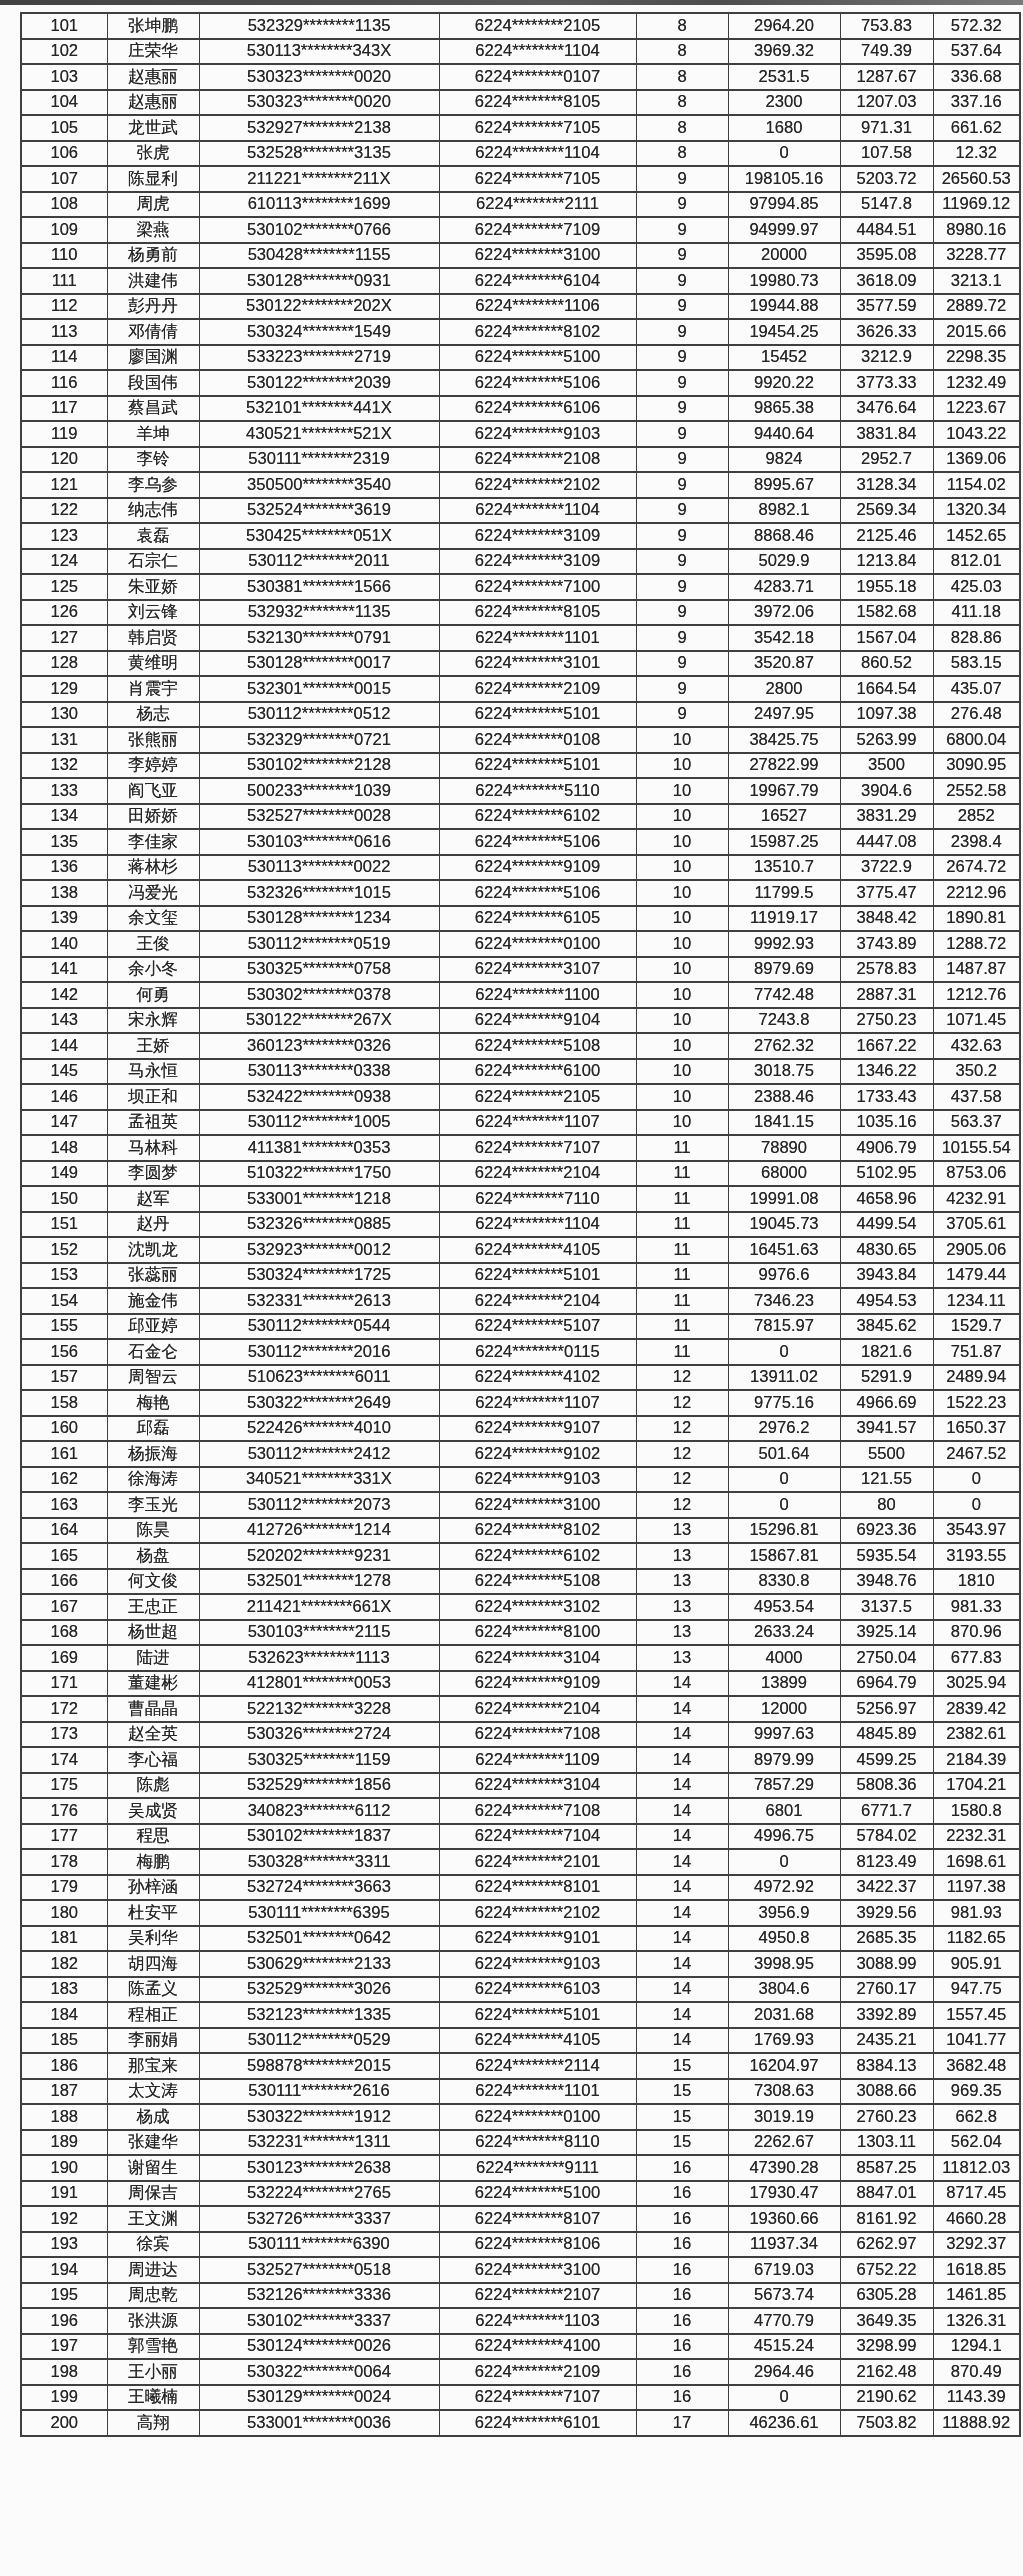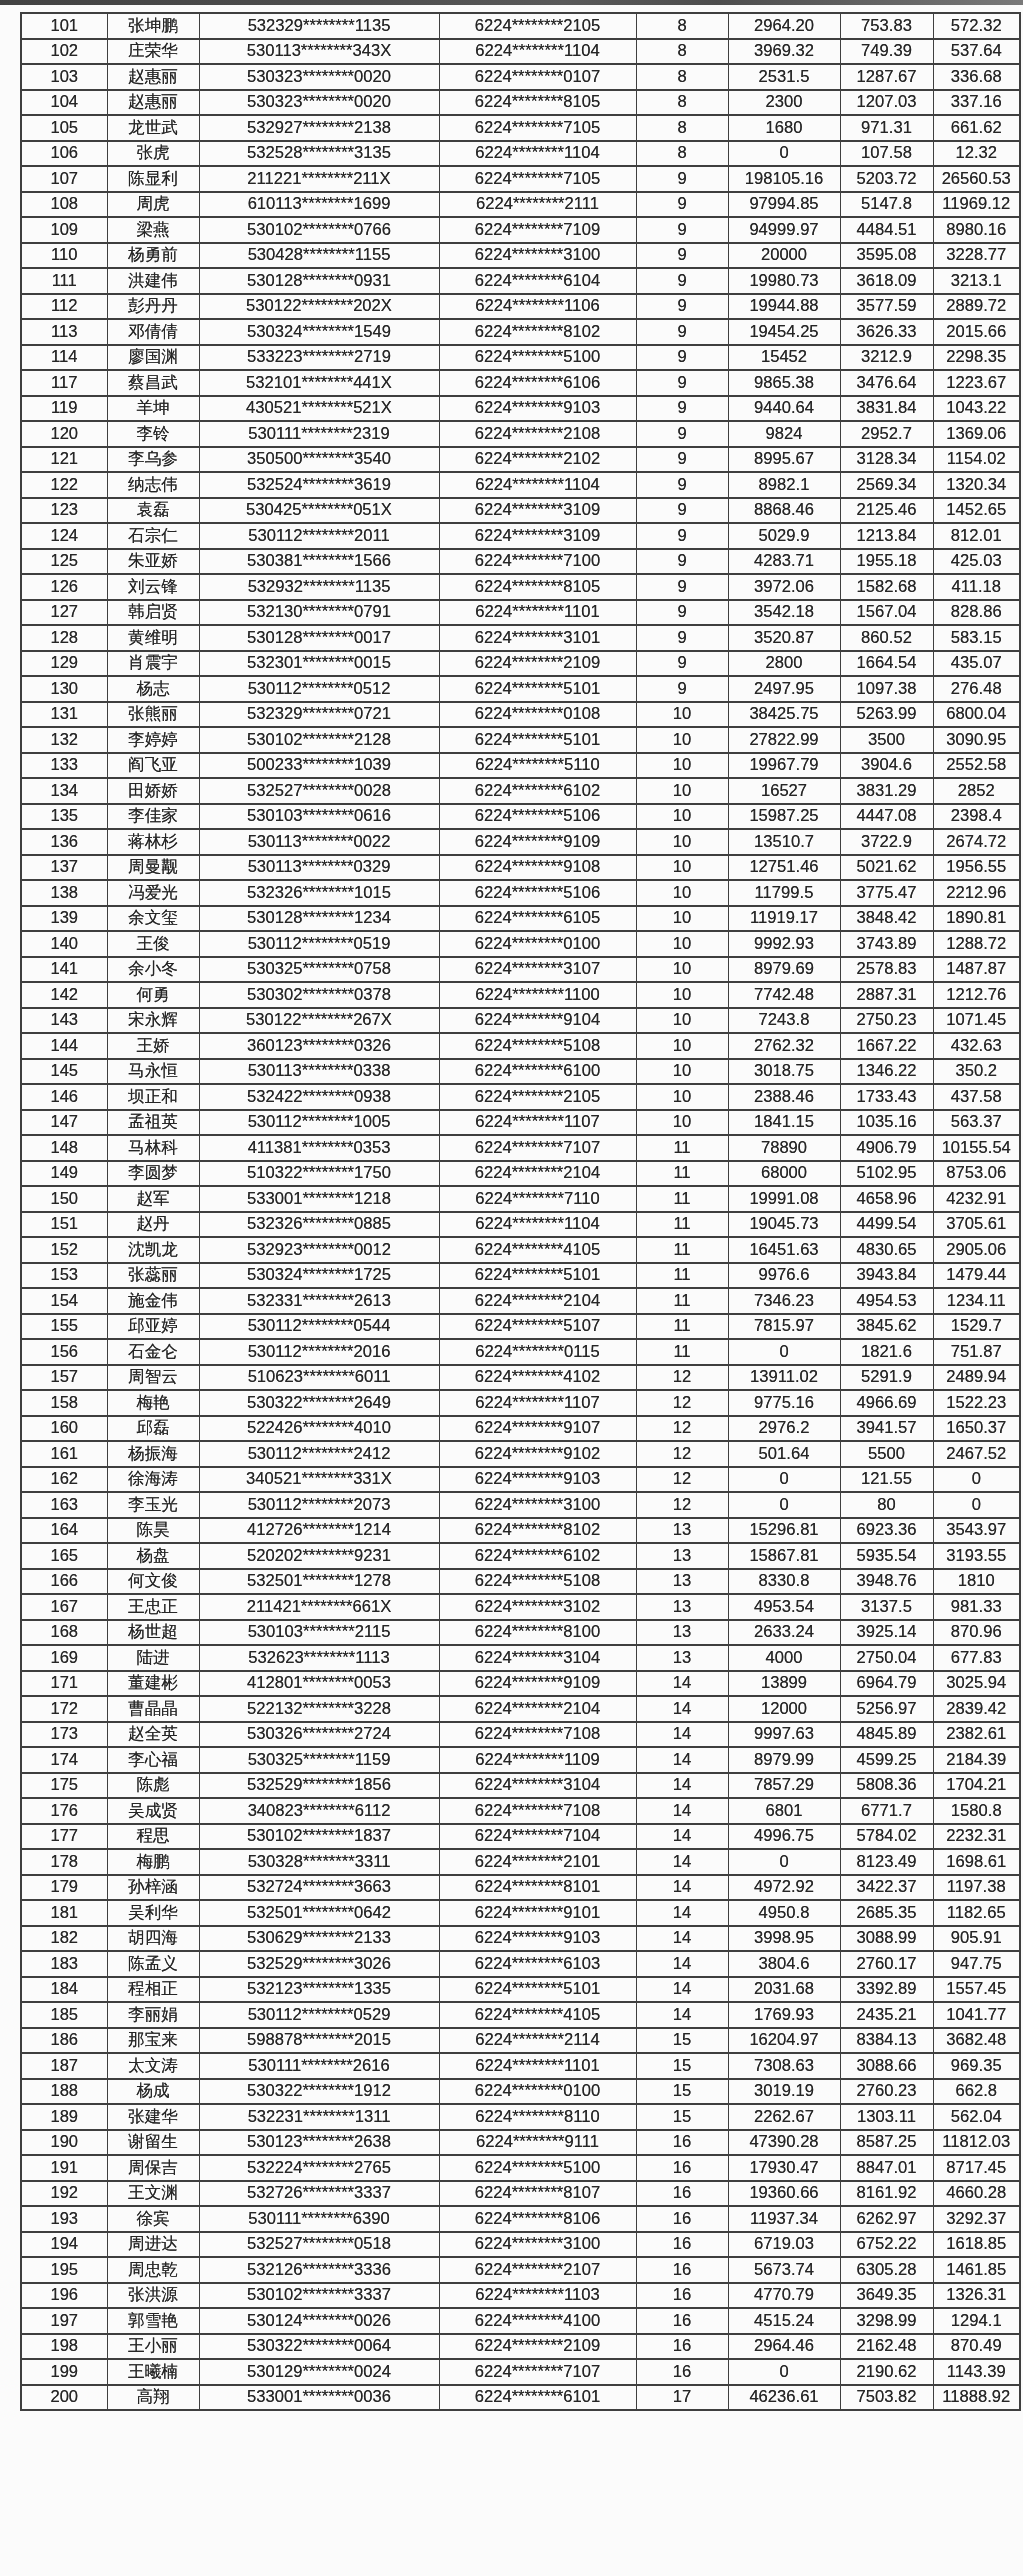--- a/index.html
+++ b/index.html
@@ -202,20 +202,30 @@
           <td>114</td>
           <td>廖国渊</td>
           <td>533223********2719</td>
           <td>6224********5100</td>
           <td>9</td>
           <td>15452</td>
           <td>3212.9</td>
           <td>2298.35</td>
         </tr>
         <tr>
+          <td>116</td>
+          <td>段国伟</td>
+          <td>530122********2039</td>
+          <td>6224********5106</td>
+          <td>9</td>
+          <td>9920.22</td>
+          <td>3773.33</td>
+          <td>1232.49</td>
+        </tr>
+        <tr>
           <td>117</td>
           <td>蔡昌武</td>
           <td>532101********441X</td>
           <td>6224********6106</td>
           <td>9</td>
           <td>9865.38</td>
           <td>3476.64</td>
           <td>1223.67</td>
         </tr>
         <tr>
@@ -390,30 +400,20 @@
         </tr>
         <tr>
           <td>136</td>
           <td>蒋林杉</td>
           <td>530113********0022</td>
           <td>6224********9109</td>
           <td>10</td>
           <td>13510.7</td>
           <td>3722.9</td>
           <td>2674.72</td>
-        </tr>
-        <tr>
-          <td>137</td>
-          <td>周曼觏</td>
-          <td>530113********0329</td>
-          <td>6224********9108</td>
-          <td>10</td>
-          <td>12751.46</td>
-          <td>5021.62</td>
-          <td>1956.55</td>
         </tr>
         <tr>
           <td>138</td>
           <td>冯爱光</td>
           <td>532326********1015</td>
           <td>6224********5106</td>
           <td>10</td>
           <td>11799.5</td>
           <td>3775.47</td>
           <td>2212.96</td>
@@ -802,20 +802,30 @@
           <td>179</td>
           <td>孙梓涵</td>
           <td>532724********3663</td>
           <td>6224********8101</td>
           <td>14</td>
           <td>4972.92</td>
           <td>3422.37</td>
           <td>1197.38</td>
         </tr>
         <tr>
+          <td>180</td>
+          <td>杜安平</td>
+          <td>530111********6395</td>
+          <td>6224********2102</td>
+          <td>14</td>
+          <td>3956.9</td>
+          <td>3929.56</td>
+          <td>981.93</td>
+        </tr>
+        <tr>
           <td>181</td>
           <td>吴利华</td>
           <td>532501********0642</td>
           <td>6224********9101</td>
           <td>14</td>
           <td>4950.8</td>
           <td>2685.35</td>
           <td>1182.65</td>
         </tr>
         <tr>

